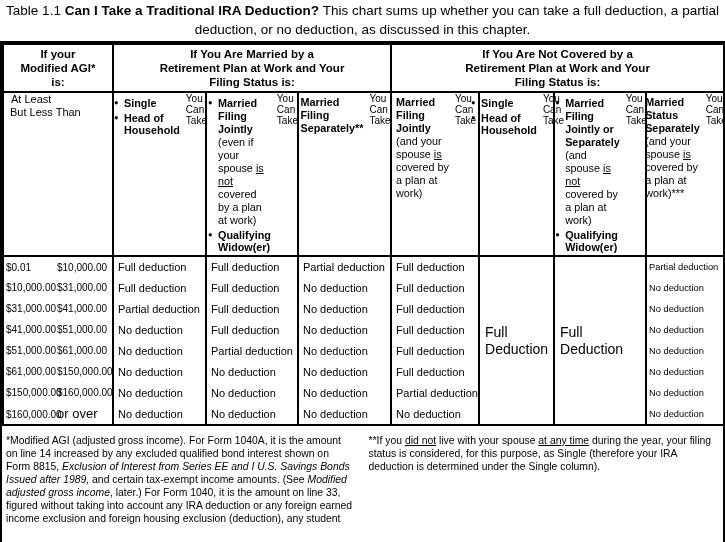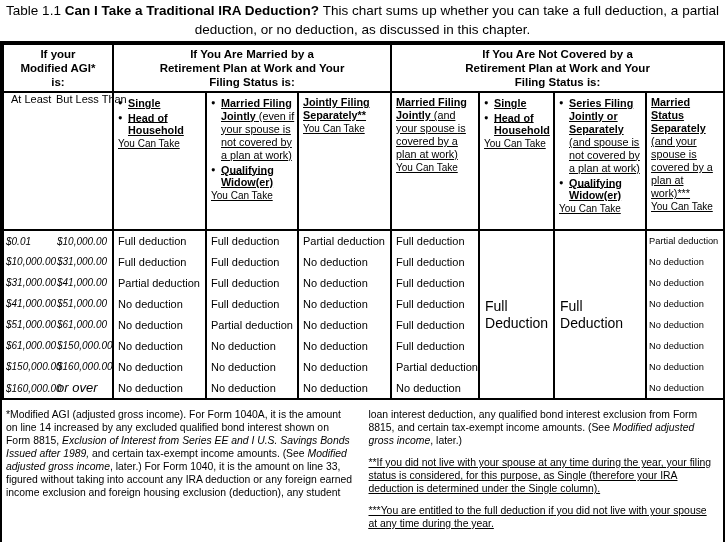--- a/index.html
+++ b/index.html
@@ -26,40 +26,40 @@
 
   
   tr.h1 th {
     height:48px; vertical-align:middle; text-align:center;
     font-weight:bold; font-size:11.5px; line-height:14px;margin-top:43px;
   }
   tr.h1 th div { display:block; }
 
   
   tr.h2 th, tr.h2 td { height:138px; vertical-align:top; border-bottom:2px solid #000; }
-  .status-cell { height:100%; display:flex; flex-direction:column; justify-content:flex-start;text-decoration:underline; }
+  .status-cell { height:100%; display:flex; flex-direction:row; justify-content:center; }
   .status-items { padding:3px 2px 0 4px; text-align:left; font-size:10.8px; line-height:13px; }
   .yct { padding:0 2px 4px 4px; text-align:left; font-size:10px; font-weight:normal; }
   .rt { margin-bottom:1px; }
   .rt-b { padding-left:10px; text-indent:-10px; }
   .rt-b::before { content:"\25CF"; font-size:7.5px; display:inline-block; width:10px; text-indent:0; vertical-align:1.5px; }
 
   .agi-sub { vertical-align:bottom; }
-  .range-labels { display:flex; align-items:flex-start; padding:0 0 2px 2px; font-size:11px; line-height:12.5px; }
+  .range-labels { display:flex; align-items:flex-start; padding:0 0 2px 2px; font-size:11px; line-height:12.5px;flex-direction:column; }
   .range-labels .al { width:52px; padding-left:1px; }
   .range-labels .bl { width:54px; }
 
   
   tbody td {
     border-top:none; border-bottom:none;
     height:21px; vertical-align:middle;
     font-size:11px; white-space:nowrap; padding:0 2px 0 4px;
     text-align:left;
   }
-  td.money { padding:0 13px 0 2px; font-size:10px;font-style:italic; }
+  td.money { padding:0 13px 0 2px; font-size:10px; }
   .m1 { display:inline-block; width:51px; }
   .m2 { display:inline-block; }
   .or-over { font-size:13px; }
   td.narrow { font-size:9.3px; padding:0 1px 0 2px; }
   td.merged {
     font-size:14px; line-height:17px; vertical-align:middle;
     padding:0 2px 0 5px; white-space:normal;
   }
 
   
@@ -131,21 +131,21 @@
           <div class="status-items">
                 <div class="rt rt-b"><span class="fb">Married Filing Jointly</span><span> (even if your spouse </span><span class="fu">is not</span><span> covered by a plan at work)</span></div>
                 <div class="rt rt-b"><span class="fb">Qualifying Widow(er)</span></div>
               </div>
           <div class="yct">You Can Take</div>
         </div>
       </th>
       <th>
         <div class="status-cell">
           <div class="status-items">
-                <div class="rt"><span class="fb">Jointly Filing Separately**</span></div>
+                <div class="rt"><span class="fb">Married Filing Separately**</span></div>
               </div>
           <div class="yct">You Can Take</div>
         </div>
       </th>
       <th>
         <div class="status-cell">
           <div class="status-items">
                 <div class="rt"><span class="fb">Married Filing Jointly</span><span> (and your spouse </span><span class="fu">is</span><span> covered by a plan at work)</span></div>
               </div>
           <div class="yct">You Can Take</div>
@@ -156,21 +156,21 @@
           <div class="status-items">
                 <div class="rt rt-b"><span class="fb">Single</span></div>
                 <div class="rt rt-b"><span class="fb">Head of Household</span></div>
               </div>
           <div class="yct">You Can Take</div>
         </div>
       </th>
       <th>
         <div class="status-cell">
           <div class="status-items">
-                <div class="rt rt-b"><span class="fb">Series Filing Jointly or Separately</span><span> (and spouse </span><span class="fu">is not</span><span> covered by a plan at work)</span></div>
+                <div class="rt rt-b"><span class="fb">Married Filing Jointly or Separately</span><span> (and spouse </span><span class="fu">is not</span><span> covered by a plan at work)</span></div>
                 <div class="rt rt-b"><span class="fb">Qualifying Widow(er)</span></div>
               </div>
           <div class="yct">You Can Take</div>
         </div>
       </th>
       <th>
         <div class="status-cell">
           <div class="status-items">
                 <div class="rt"><span class="fb">Married Status Separately</span><span> (and your spouse </span><span class="fu">is</span><span> covered by a plan at work)***</span></div>
               </div>
@@ -247,18 +247,16 @@
         <td class="narrow">No deduction</td>
       </tr>
     </tbody>
   </table>
 
   <div class="footnotes">
     <div class="fn-col">
         <div class="rt"><span>*Modified AGI (adjusted gross income). For Form 1040A, it is the amount on line 14 increased by any excluded qualified bond interest shown on Form 8815, </span><span class="fi">Exclusion of Interest from Series EE and I U.S. Savings Bonds Issued after 1989,</span><span> and certain tax-exempt income amounts. (See </span><span class="fi">Modified adjusted gross income</span><span>, later.) For Form 1040, it is the amount on line 33, figured without taking into account any IRA deduction or any foreign earned income exclusion and foreign housing exclusion (deduction), any student</span></div>
       </div>
     <div class="fn-col">
-        <div class="rt"><span>loan interest deduction, any qualified bond interest exclusion from Form 8815, and certain tax-exempt income amounts. (See </span><span class="fi">Modified adjusted gross income</span><span>, later.)</span></div>
         <div class="rt"><span>**If you </span><span class="fu">did not</span><span> live with your spouse </span><span class="fu">at any time</span><span> during the year, your filing status is considered, for this purpose, as Single (therefore your IRA deduction is determined under the Single column).</span></div>
-        <div class="rt"><span>***You are entitled to the full deduction </span><span class="fu">if</span><span> you </span><span class="fu">did not</span><span> live with your spouse </span><span class="fu">at any time</span><span> during the year.</span></div>
       </div>
   </div>
 </div>
 
 </body></html>

